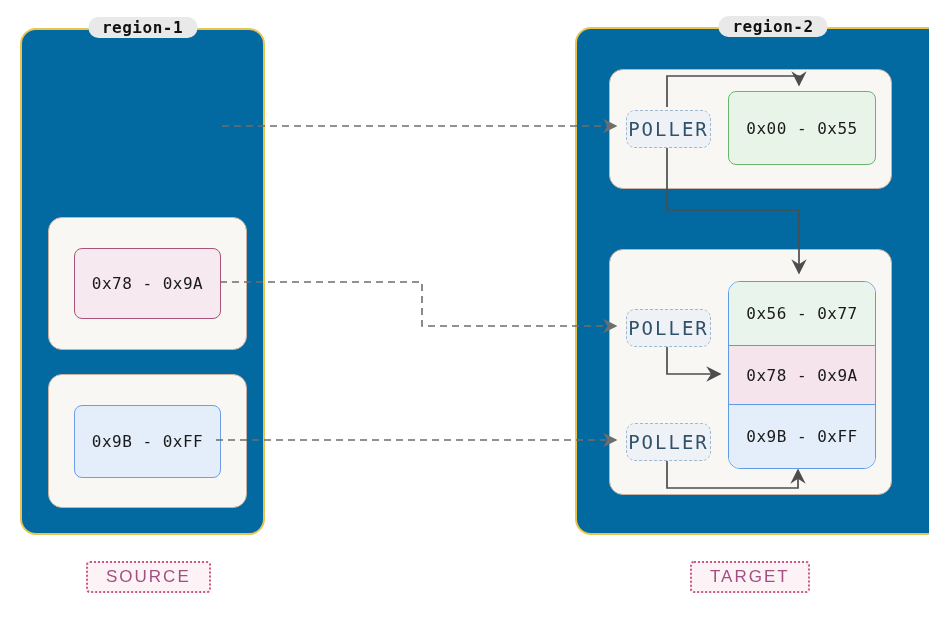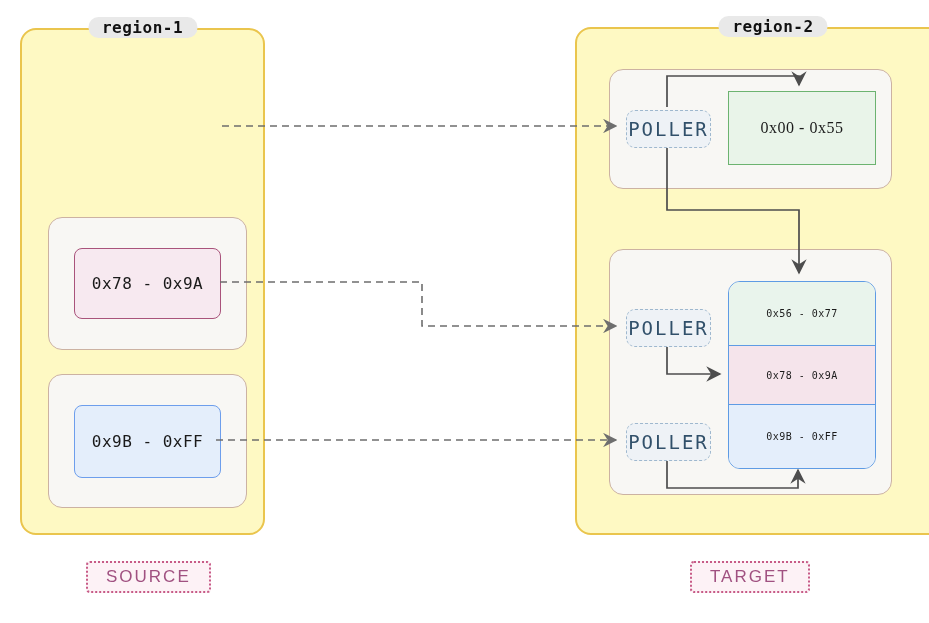--- a/index.html
+++ b/index.html
@@ -1,21 +1,21 @@
 <!DOCTYPE html>
 <html><head>
 <meta charset="utf-8">
 <style>
   html,body { margin:0; padding:0; background:#ffffff; }
   #canvas {
     position:relative; width:929px; height:623px; background:#ffffff;
     font-family:"DejaVu Sans Mono", monospace; overflow:hidden;
   }
   .region {
-    position:absolute; background:#fef9c3; border:2px solid #eac54d;
+    position:absolute; background:#0369a1; border:2px solid #eac54d;
     border-radius:16px; box-sizing:border-box;
   }
   .region-title {
     position:absolute; top:-13px; left:50%; transform:translateX(-50%);
     background:#e9e9e9; color:#111; border-radius:10px;
     padding:1px 14px; font-size:16px; font-weight:bold; white-space:nowrap;
     letter-spacing:0.5px; z-index:3;
   }
   .container {
     position:absolute; background:#f8f7f4; border:1.5px solid #ccb2a2;
@@ -31,32 +31,32 @@
   .block.pink  { background:#f7e9f0; border:1.5px solid #a9537b; height:71px; }
   .block.blue  { background:#e4eefb; border:1.5px solid #6d9eec; }
   .poller {
     position:absolute; width:85px; height:38px; box-sizing:border-box;
     background:#eef2f6; border:1.6px dashed #9fb8ce; border-radius:9px;
     display:flex; align-items:center; justify-content:center;
     font-size:19px; letter-spacing:2px; color:#31506a; z-index:2;
   }
   .top-block {
     position:absolute; width:148px; height:74px; box-sizing:border-box;
-    background:#e9f4e9; border:1.5px solid #6cb370; border-radius:0;
+    background:#e9f4e9; border:1.5px solid #6cb370; border-radius:8px;
     display:flex; align-items:center; justify-content:center;
-    font-size:16px; color:#1a1a1a; letter-spacing:0.5px; z-index:2;font-family:Liberation Serif, serif;
+    font-size:16px; color:#1a1a1a; letter-spacing:0.5px; z-index:2;
   }
   .stack {
     position:absolute; width:148px; height:188px; box-sizing:border-box;
     border:1.6px solid #5e9be4; border-radius:12px; overflow:hidden; z-index:2;
     display:flex; flex-direction:column;
   }
   .stack-seg {
     display:flex; align-items:center; justify-content:center;
-    font-size:10px; color:#1a1a1a; letter-spacing:0.5px; box-sizing:border-box;
+    font-size:16px; color:#1a1a1a; letter-spacing:0.5px; box-sizing:border-box;
   }
   .stack-seg.s1 { height:64px; background:#e9f4ec; }
   .stack-seg.s2 { height:60px; background:#f5e4eb; border-top:1.6px solid #5e9be4; border-bottom:1.6px solid #5e9be4; }
   .stack-seg.s3 { height:64px; background:#e4eefb; }
   .tag {
     position:absolute; background:#fdf2f6; border:2px dotted #c75b87;
     border-radius:4px; color:#a05181; font-family:"Liberation Sans", sans-serif;
     font-size:17px; letter-spacing:2px; padding:4px 18px; z-index:2;
   }
   #connectors { position:absolute; left:0; top:0; z-index:1; }

